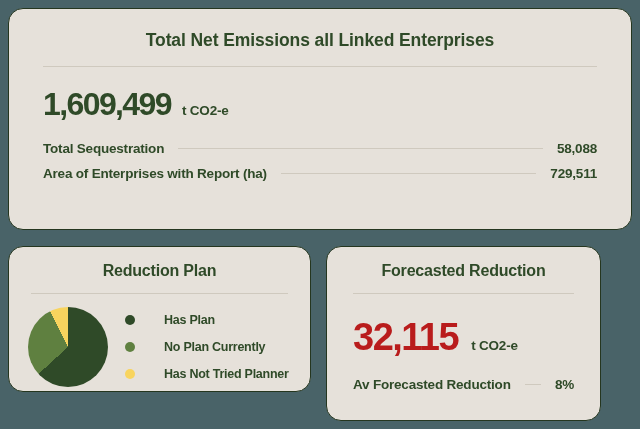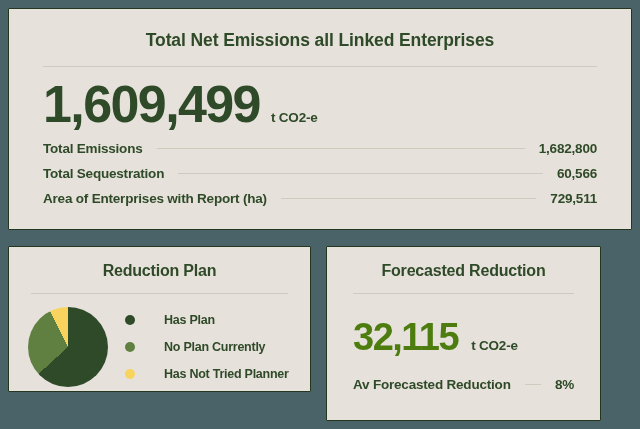--- a/index.html
+++ b/index.html
@@ -19,21 +19,21 @@
   .dashboard {
     position: relative;
     width: 640px;
     height: 429px;
     padding: 8px;
   }
 
   .card {
     background: #E6E1DA;
     border: 1.5px solid #25361F;
-    border-radius: 1px;
+    border-radius: 15px;
     position: absolute;
   }
 
   
   #card-total {
     left: 8px;
     top: 8px;
     width: 624px;
     height: 222px;
     padding: 20px 26px 14px 26px;
@@ -56,21 +56,21 @@
 
   .big-stat {
     display: flex;
     align-items: baseline;
     margin-top: 14px;
     padding-left: 8px;
   }
 
   .big-number {
     color: #2F4A28;
-    font-size: 52px;
+    font-size: 32px;
     font-weight: bold;
     letter-spacing: -1.6px;
     line-height: 46px;
   }
 
   .big-unit {
     color: #2F4A28;
     font-size: 13.5px;
     font-weight: bold;
     letter-spacing: -0.2px;
@@ -200,21 +200,21 @@
   }
 
   .fc-stat {
     display: flex;
     align-items: baseline;
     margin-top: 22px;
     padding-left: 6px;
   }
 
   .fc-number {
-    color: #4d7c0f;
+    color: #b91c1c;
     font-size: 38px;
     font-weight: bold;
     letter-spacing: -1.5px;
     line-height: 42px;
   }
 
   .fc-unit {
     color: #2F4A28;
     font-size: 13.5px;
     font-weight: bold;
@@ -236,30 +236,25 @@
     <h1 class="card-title">Total Net Emissions all Linked Enterprises</h1>
     <div class="title-rule"></div>
 
     <div class="big-stat">
       <span class="big-number">1,609,499</span>
       <span class="big-unit">t CO2-e</span>
     </div>
 
     <div class="metric-list">
 
-      <div class="metric-row">
-        <span class="metric-label">Total Emissions</span>
-        <span class="metric-rule"></span>
-        <span class="metric-value">1,682,800</span>
-      </div>
 
       <div class="metric-row">
         <span class="metric-label">Total Sequestration</span>
         <span class="metric-rule"></span>
-        <span class="metric-value">60,566</span>
+        <span class="metric-value">58,088</span>
       </div>
 
       <div class="metric-row">
         <span class="metric-label">Area of Enterprises with Report (ha)</span>
         <span class="metric-rule"></span>
         <span class="metric-value">729,511</span>
       </div>
 
     </div>
   </section>

